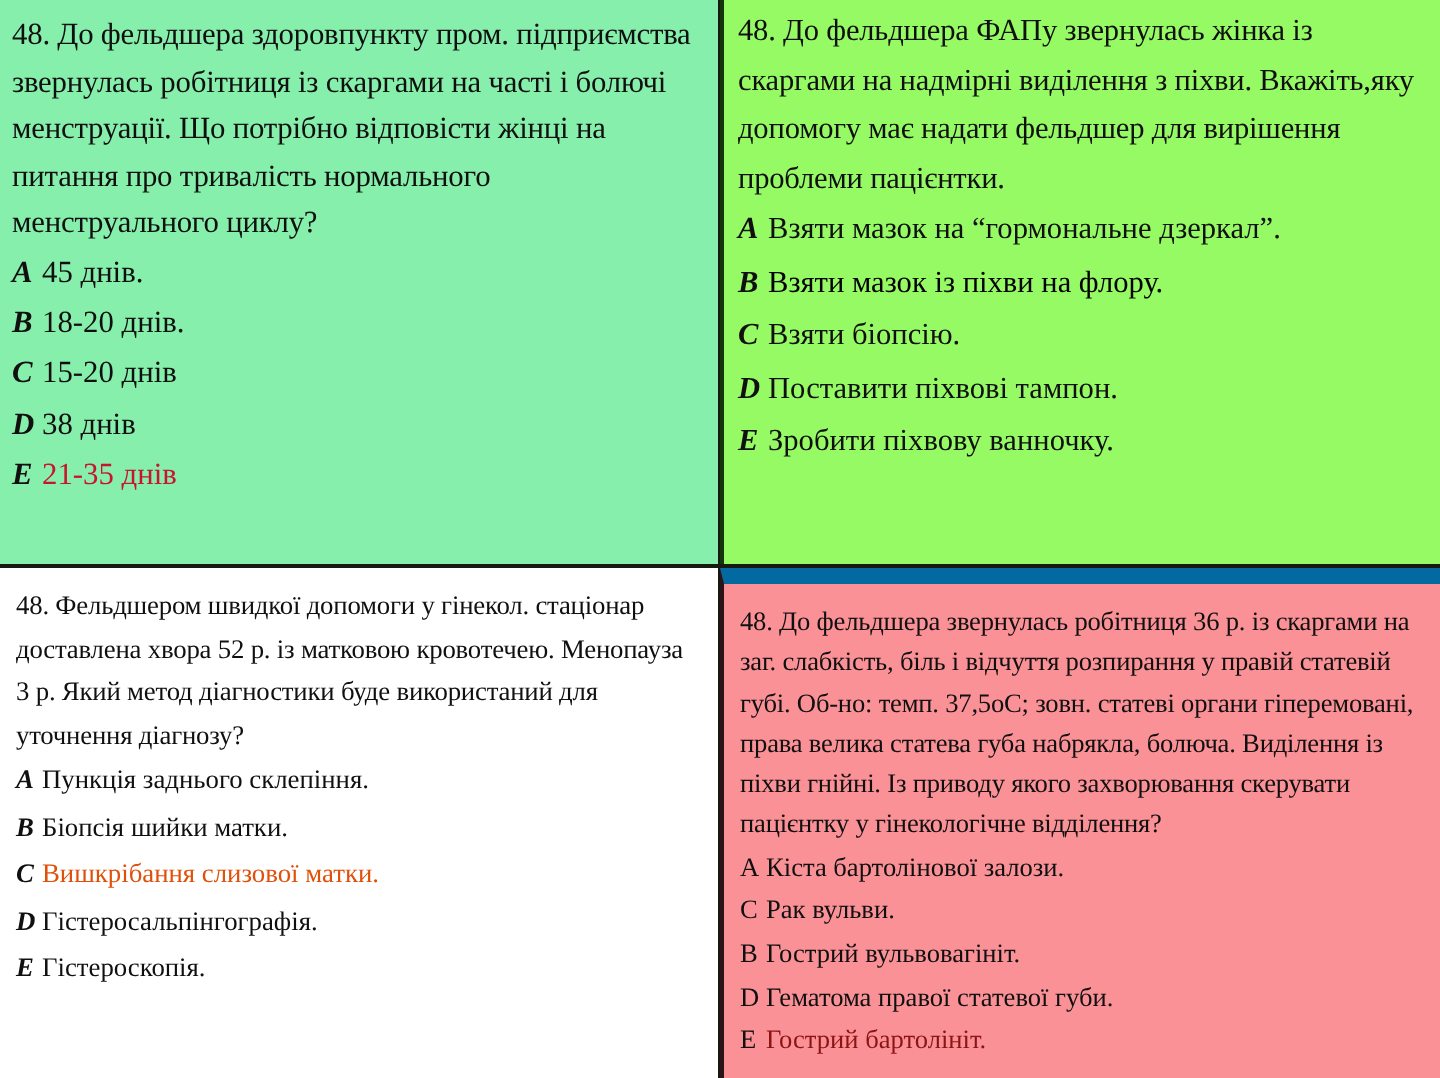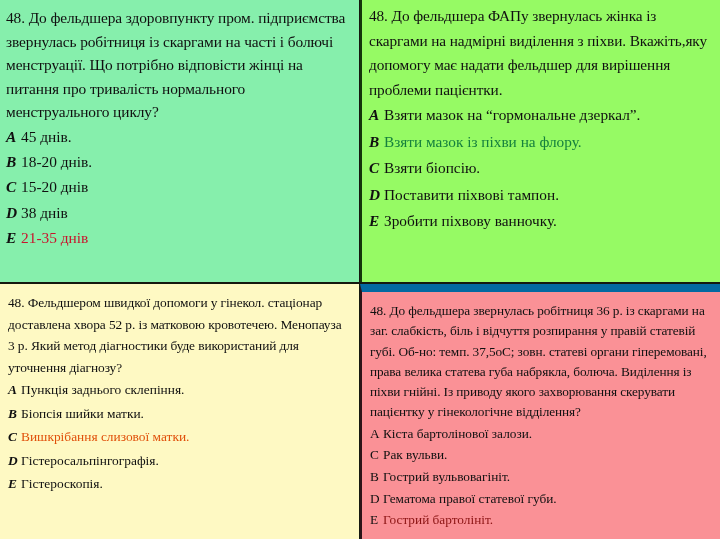--- a/index.html
+++ b/index.html
@@ -27,21 +27,21 @@
     box-sizing: border-box;
   }
   .vdiv, .hdiv {
     background: #15190f;
   }
   .hdiv { grid-column: 1 / -1; }
 
   
   .p-tl { background: #86efac; padding: 6px 8px 0 6px; }
   .p-tr { background: #96fa64; padding: 4px 6px 0 7px; border-left: 2px solid #14350a;}
-  .p-bl { background: #fef9c3; padding: 8px 8px 0 8px; }
+  .p-bl { background: #ffffff; padding: 8px 8px 0 8px; }
   .p-br {
     background: #fa9196;
     padding: 9px 6px 0 8px;
     border-left: 2px solid #2b1418;
     border-top: 8px solid #0369a1;
   }
 
   .qtext {
     margin: 0;
     color: #101010;
@@ -108,21 +108,21 @@
 
   <div class="vdiv"></div>
 
   <div class="panel p-tr">
     <p class="qtext">48. До фельдшера ФАПу звернулась жінка із скаргами  на надмірні виділення з піхви. Вкажіть,яку допомогу має надати фельдшер для вирішення проблеми пацієнтки.</p>
     <ul class="answers">
       <li class="answer">
         <span class="letter">A</span><span class="atext">Взяти мазок на “гормональне дзеркал”.</span>
       </li>
       <li class="answer">
-        <span class="letter">B</span><span class="atext" style="color: #15803d;">Взяти мазок із піхви на флору.</span>
+        <span class="letter">B</span><span class="atext" style="color: #000000;">Взяти мазок із піхви на флору.</span>
       </li>
       <li class="answer">
         <span class="letter">C</span><span class="atext">Взяти біопсію.</span>
       </li>
       <li class="answer">
         <span class="letter">D</span><span class="atext">Поставити піхвові тампон.</span>
       </li>
       <li class="answer">
         <span class="letter">E</span><span class="atext">Зробити піхвову ванночку.</span>
       </li>

